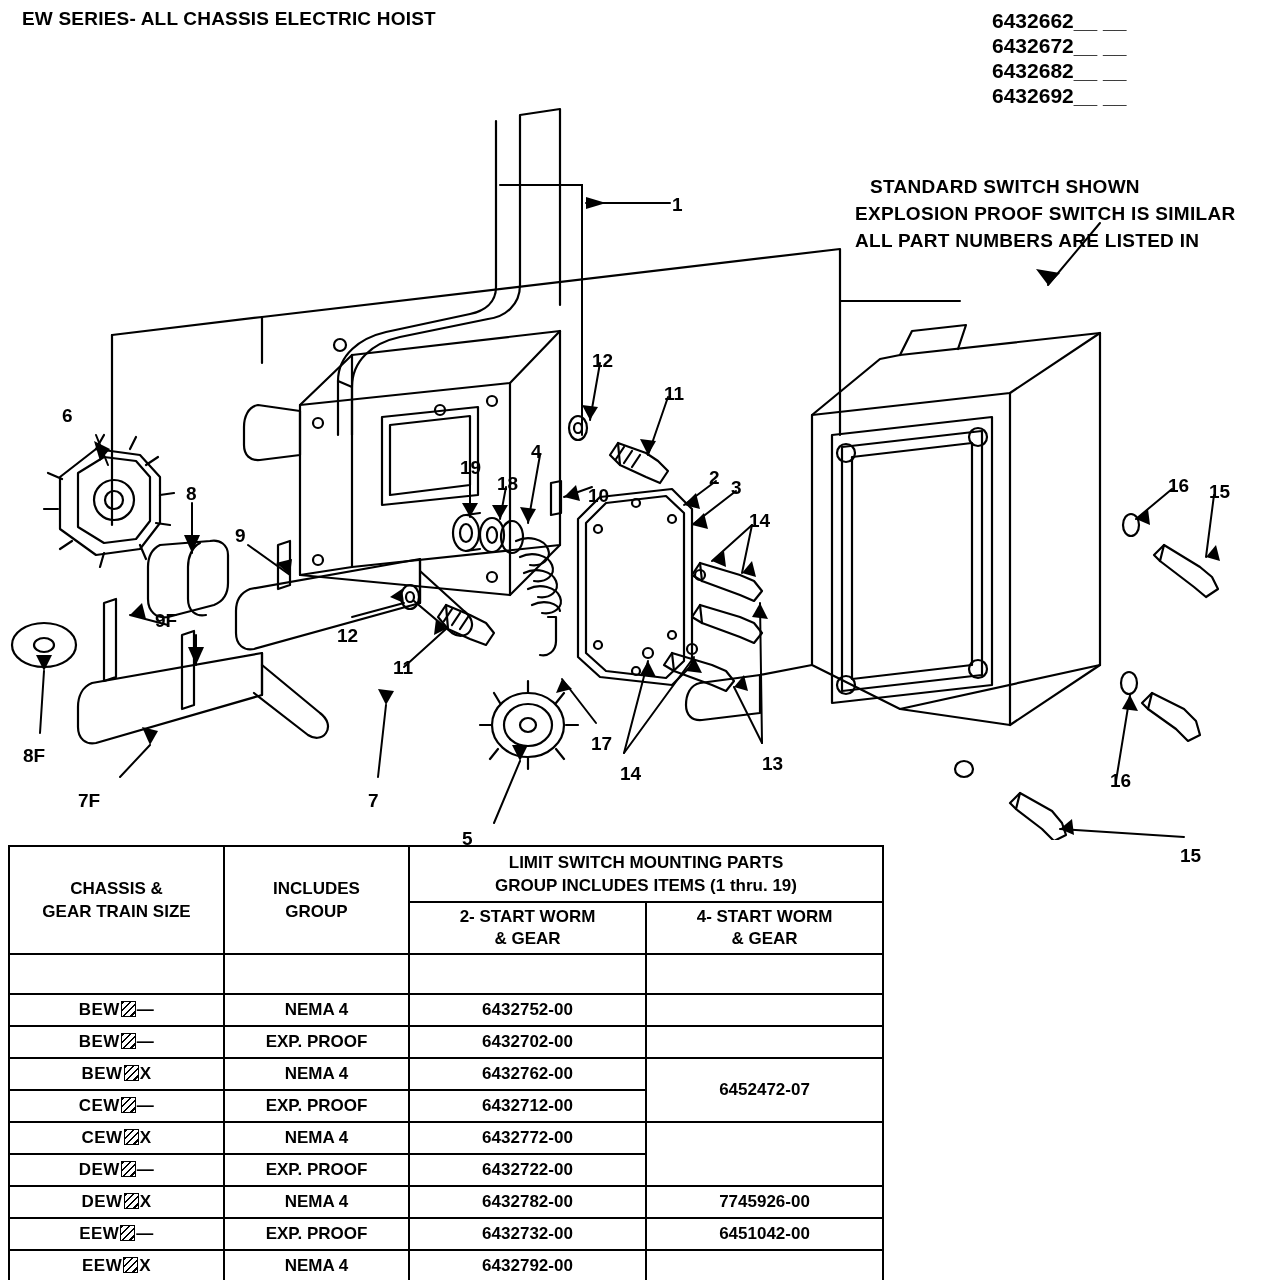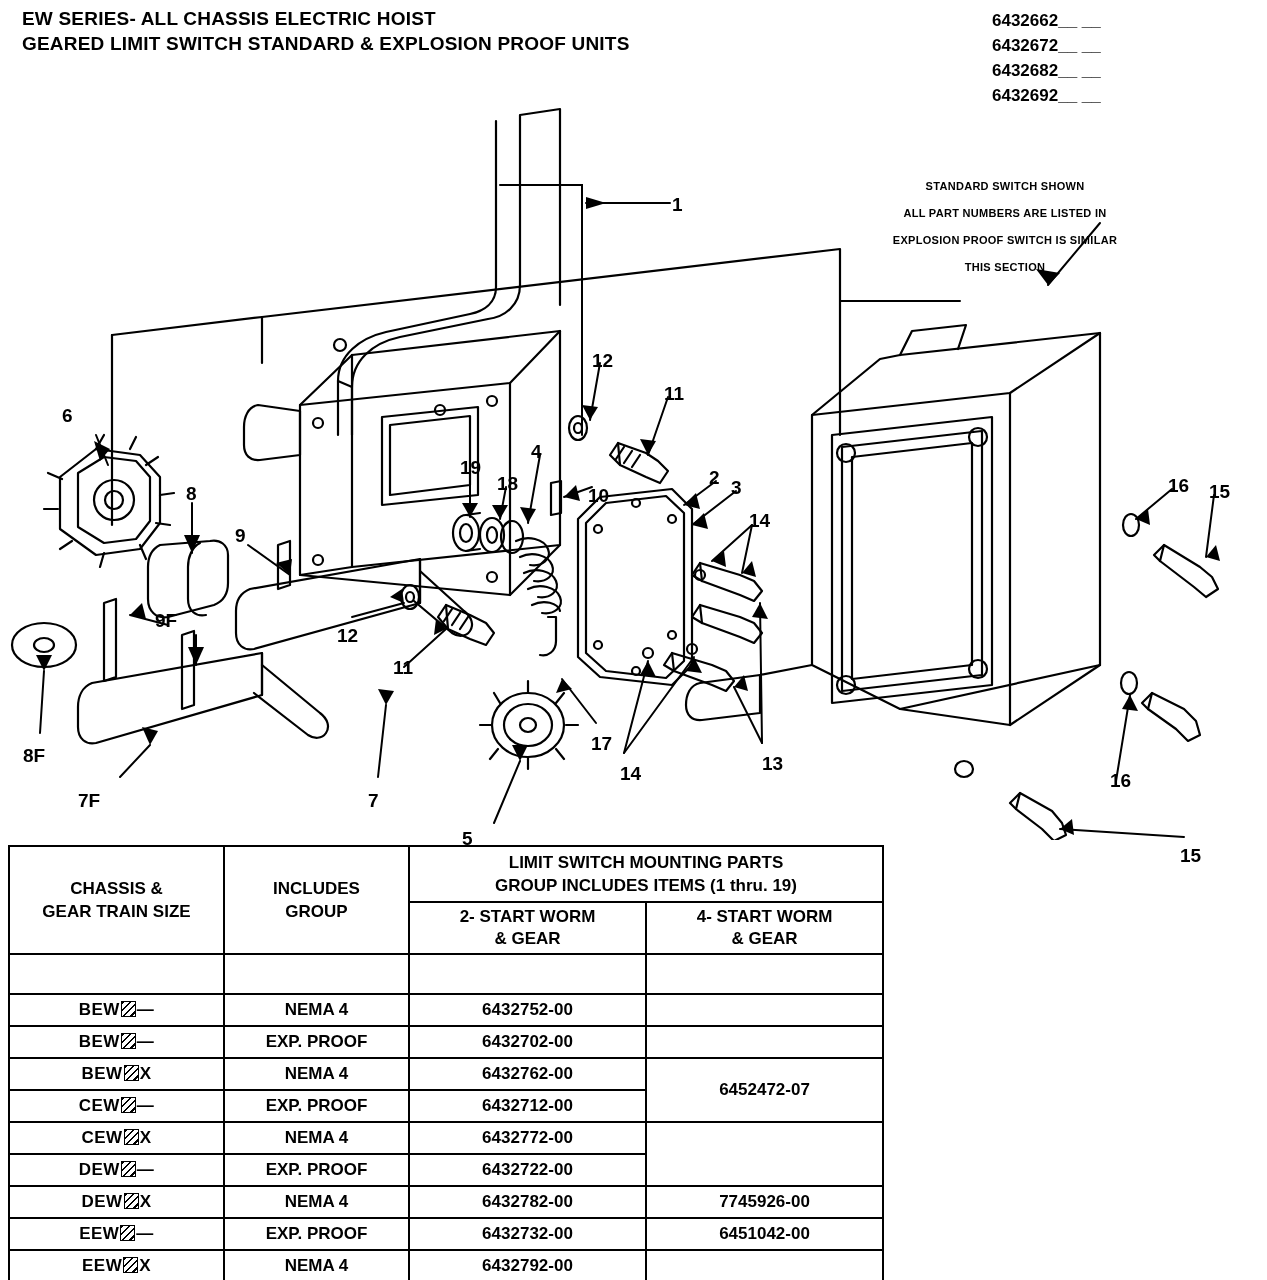--- a/index.html
+++ b/index.html
@@ -38,21 +38,21 @@
     letter-spacing: 0.2px;
     line-height: 25px;
     white-space: nowrap;
   }
   .partnum-block {
     position: absolute;
     left: 970px;
     top: 2px;
   }
   .partnum {
-    font-size: 17px;
+    font-size: 21px;
     font-weight: bold;
     line-height: 25px;
     white-space: nowrap;
   }
   
   .drawing {
     position: absolute;
     left: 0;
     top: 105px;
     width: 1267px;
@@ -62,21 +62,21 @@
     display: block;
   }
   .note-block {
     position: absolute;
     left: 855px;
     top: 68px;
     width: 300px;
     text-align: center;
   }
   .note-line {
-    font-size: 11px;
+    font-size: 19px;
     font-weight: bold;
     line-height: 27px;
     letter-spacing: 0.3px;
     white-space: nowrap;
   }
   .callout {
     position: absolute;
     font-size: 19px;
     font-weight: bold;
     font-family: "Liberation Sans", sans-serif;
@@ -138,21 +138,20 @@
   .col-d { width: 237px; }
 </style>
 </head>
 <body>
 
 <div class="page">
 
   <div class="header">
     <div class="title-block">
       <div class="title-line">EW SERIES- ALL CHASSIS ELECTRIC HOIST</div>
-      <div class="title-line">GEARED LIMIT SWITCH STANDARD &amp; EXPLOSION PROOF UNITS</div>
     </div>
     <div class="partnum-block">
       <div class="partnum">6432662__ __</div>
       <div class="partnum">6432672__ __</div>
       <div class="partnum">6432682__ __</div>
       <div class="partnum">6432692__ __</div>
     </div>
   </div>
 
   <div class="drawing">
@@ -365,23 +364,22 @@
         <polygon points="734,582 744,570 748,586"></polygon>
         <polygon points="1136,414 1148,404 1150,420"></polygon>
         <polygon points="1206,452 1216,440 1220,456"></polygon>
         <polygon points="1130,590 1122,604 1138,606"></polygon>
         <polygon points="1060,724 1072,714 1074,730"></polygon>
       </g>
     </svg>
 
     <div class="note-block">
       <div class="note-line">STANDARD SWITCH SHOWN</div>
+      <div class="note-line">EXPLOSION PROOF SWITCH IS SIMILAR</div>
       <div class="note-line">ALL PART NUMBERS ARE LISTED IN</div>
-      <div class="note-line">EXPLOSION PROOF SWITCH IS SIMILAR</div>
-      <div class="note-line">THIS SECTION</div>
     </div>
 
     <div class="callout" style="left:672px;top:89px">1</div>
     <div class="callout" style="left:62px;top:300px">6</div>
     <div class="callout" style="left:186px;top:378px">8</div>
     <div class="callout" style="left:235px;top:420px">9</div>
     <div class="callout" style="left:155px;top:505px">9F</div>
     <div class="callout" style="left:23px;top:640px">8F</div>
     <div class="callout" style="left:78px;top:685px">7F</div>
     <div class="callout" style="left:368px;top:685px">7</div>

